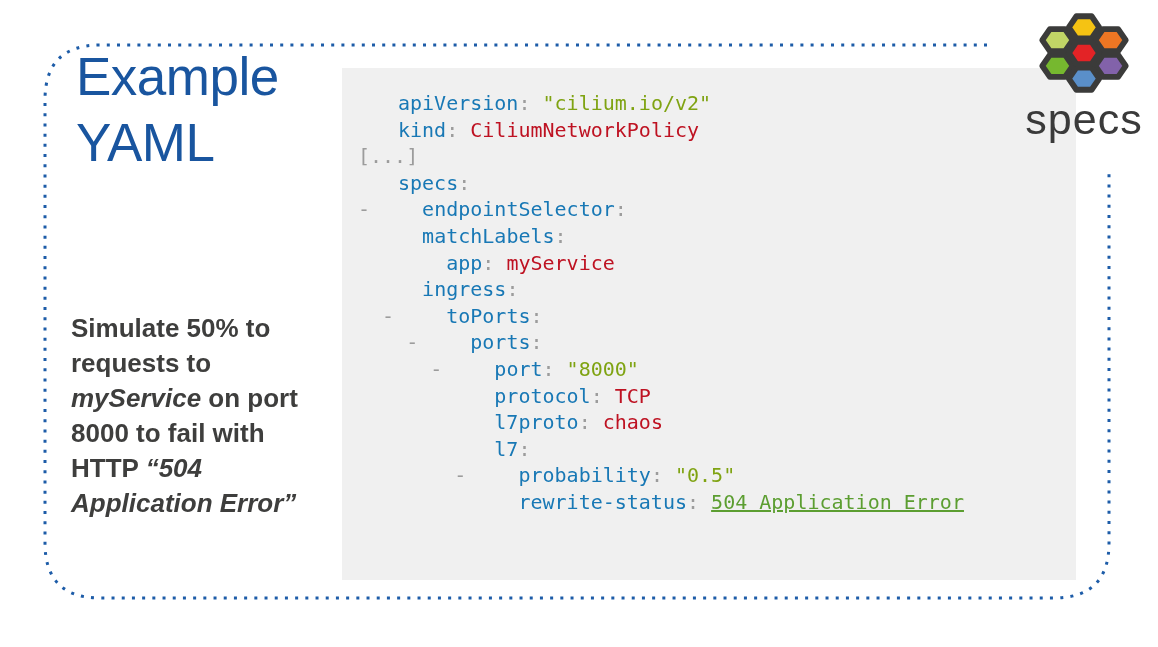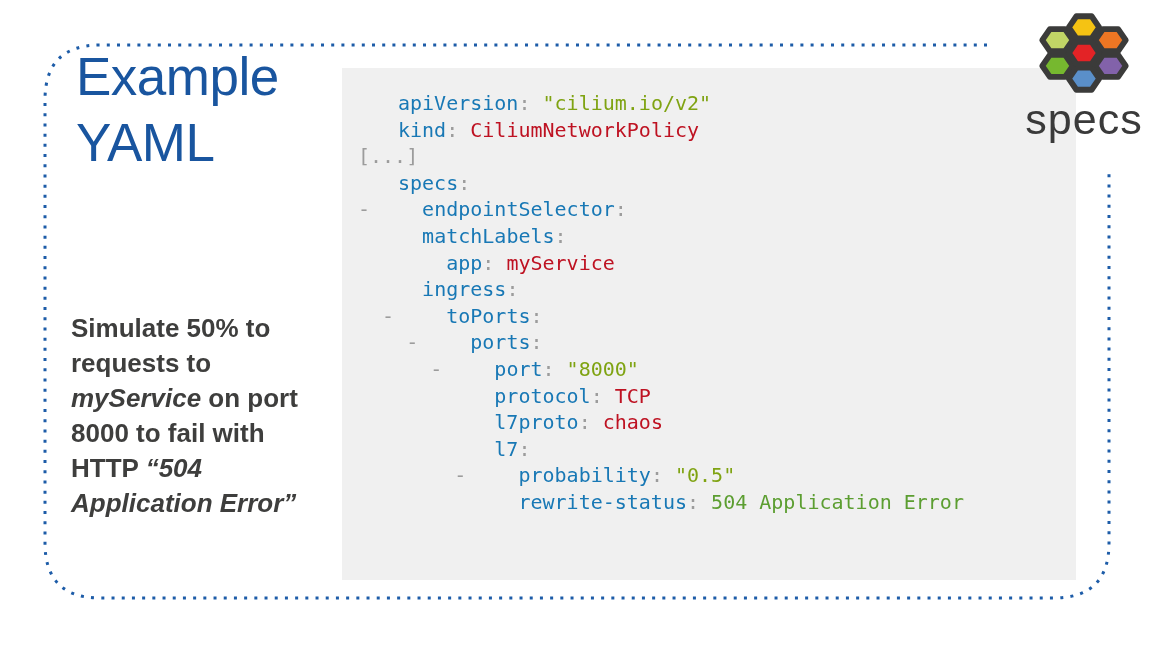--- a/index.html
+++ b/index.html
@@ -25,21 +25,21 @@
 
   .code-panel { position: absolute; left: 342px; top: 68px; width: 734px; height: 512px;
                 background: var(--code-bg); }
   .code-panel pre { font-family: "DejaVu Sans Mono", "Liberation Mono", monospace;
                     font-size: 20px; line-height: 26.6px; white-space: pre;
                     padding: 22px 0 0 16px; }
   .tok-key { color: var(--code-key); margin-left: 40px; }
   .tok-punc, .tok-sp { color: var(--code-punct); }
   .tok-str { color: var(--code-string); }
   .tok-red { color: var(--code-value-red); }
-  .tok-grn { color: var(--code-value-green); }
+  .tok-grn { color: var(--code-value-green); text-decoration: underline; }
 
   .title { position: absolute; left: 76px; top: 44px; width: 290px;
            font-size: 53px; line-height: 66px; font-weight: normal; letter-spacing: -0.5px;
            color: var(--title-color); }
 
   .description { position: absolute; left: 71px; top: 311px; width: 242px;
                  font-size: 26px; line-height: 35px; font-weight: bold;
                  color: var(--text-color); }
   .description em { font-style: italic; }
 

